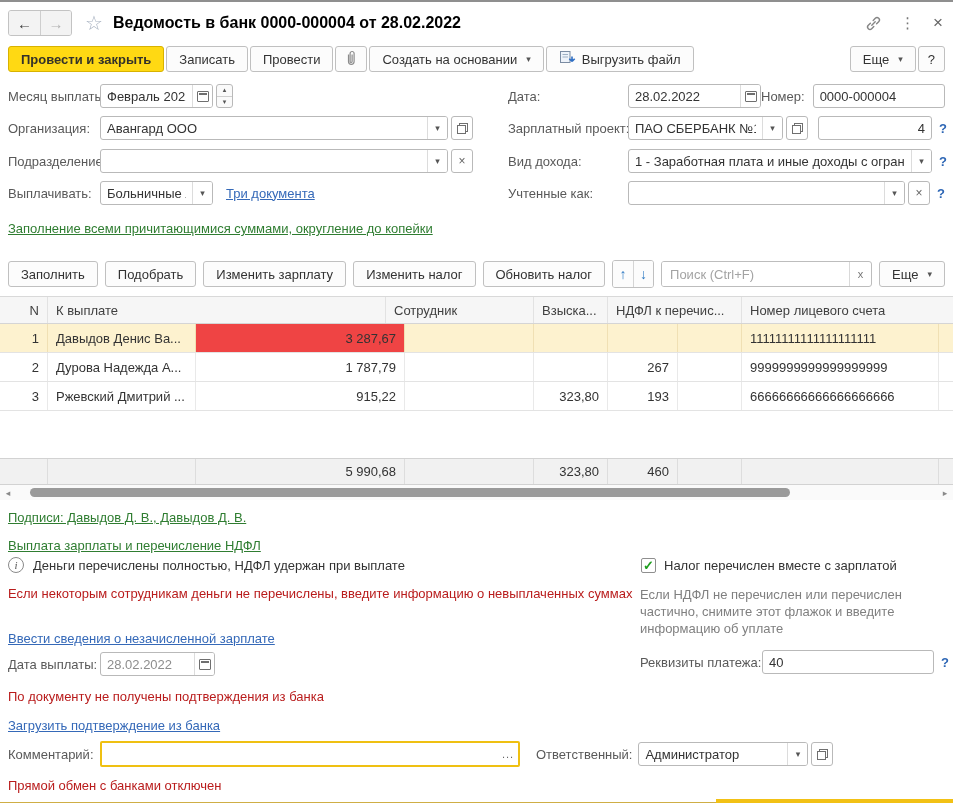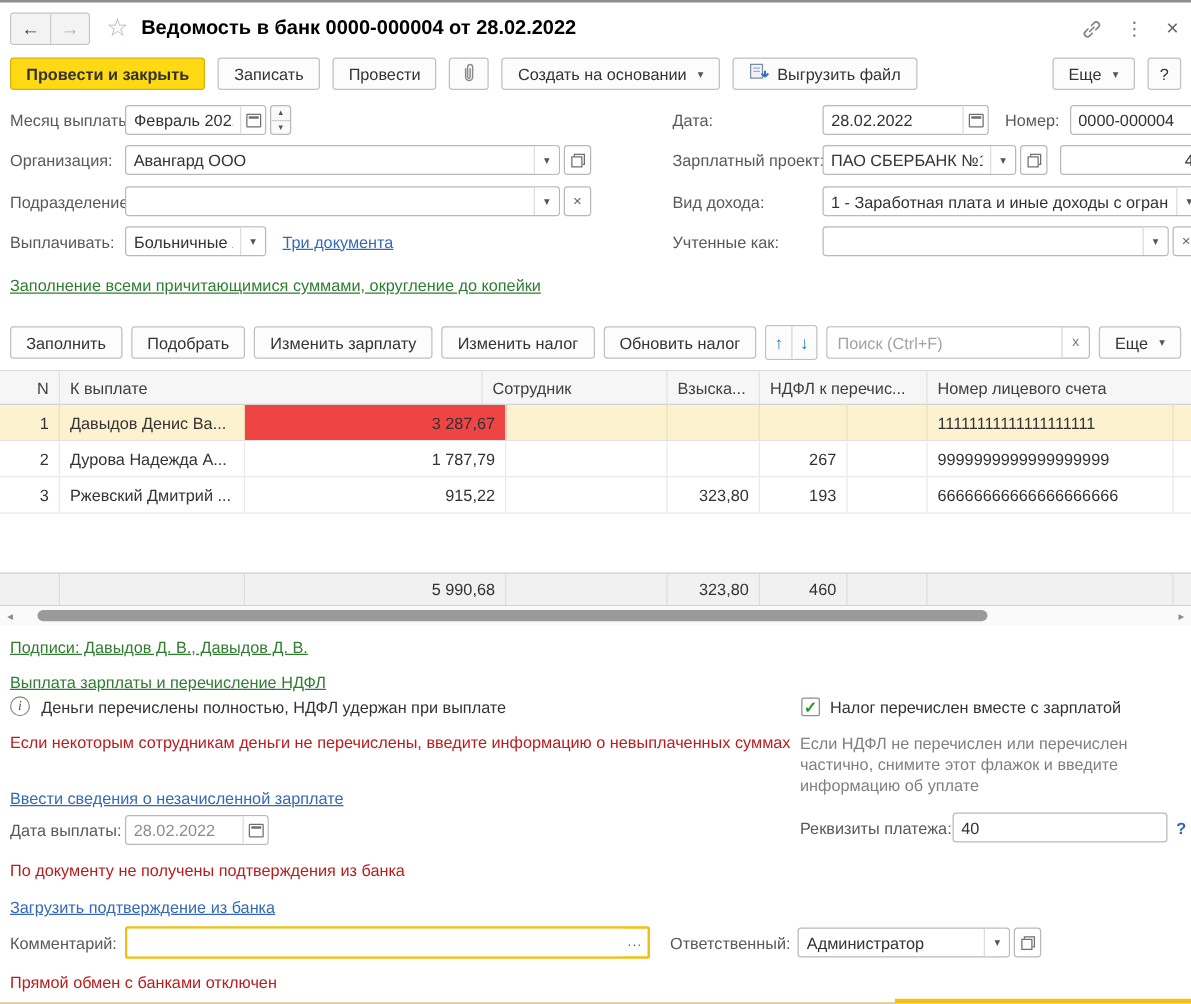--- a/index.html
+++ b/index.html
@@ -15,34 +15,34 @@
   .navbtn { width:31px; height:24px; display:flex; align-items:center; justify-content:center;
             background:#f3f3f3; border:0; font-size:15px; color:#3c3c3c; cursor:pointer; padding:0; }
   .navbtn.disabled { color:#b3b3b3; border-left:1px solid #cecece; }
   .star { font-size:20px; color:#a8b2c1; margin:0 10px 0 13px; cursor:pointer; line-height:1; }
   .title { font-size:16px; font-weight:bold; color:#000; margin:0; white-space:nowrap; }
   .t-actions { margin-left:auto; display:flex; align-items:center; gap:18px; color:#777; }
   .t-actions .tia { cursor:pointer; display:flex; align-items:center; }
   .kebab { font-size:15px; color:#777; letter-spacing:0; }
   .closex { font-size:17px; color:#666; }
   
-  .cmdbar { position:absolute; top:44px; left:8px; right:8px; display:flex; align-items:center; gap:10px; }
+  .cmdbar { position:absolute; top:44px; left:8px; right:8px; display:flex; align-items:center; gap:2px; }
   .btn { height:26px; padding:0 12px; background:#fcfcfc; border:1px solid #c0c0c0; border-radius:3px;
          font-family:"Liberation Sans",sans-serif; font-size:13px; color:#333;
          display:inline-flex; align-items:center; gap:6px; cursor:pointer; white-space:nowrap; }
   .btn.primary { background:#ffd913; border-color:#d8b200; font-weight:bold; color:#33322a; }
   .btn.iconbtn { padding:0 9px; }
   .caret { font-size:9px; color:#555; margin-left:3px; line-height:1; }
   .spacer { flex:1; }
   
   .row { position:absolute; left:8px; right:8px; height:24px; display:flex; align-items:center; }
   .lbl { color:#595959; white-space:nowrap; }
   .llbl { width:92px; flex:0 0 92px; }
   .col-r { position:absolute; left:500px; top:0; height:24px; display:flex; align-items:center; }
-  .rlbl { width:120px; flex:0 0 120px;margin-left:30px; }
+  .rlbl { width:120px; flex:0 0 120px; }
   .fld { display:flex; align-items:center; height:24px; border:1px solid #b9b9b9; border-radius:3px; background:#fff; overflow:hidden; }
   .fld input { border:0; outline:0; flex:1; min-width:0; padding:0 6px; height:100%;
                font-family:"Liberation Sans",sans-serif; font-size:13px; color:#333; background:transparent; }
   .fld input.num { text-align:right; }
   .fld input.gray { color:#8d8d8d; }
   .fbtn { width:20px; height:100%; flex:0 0 20px; display:flex; align-items:center; justify-content:center;
           border-left:1px solid #dcdcdc; color:#555; cursor:pointer; background:#fff; }
   .sq { width:22px; height:24px; flex:0 0 22px; border:1px solid #b9b9b9; border-radius:3px; margin-left:3px;
         display:flex; align-items:center; justify-content:center; color:#666; background:#fff; cursor:pointer; font-size:12px; }
   .helpq { color:#2d66b5; font-weight:bold; margin-left:7px; cursor:pointer; }
@@ -193,21 +193,21 @@
       <span>▾</span>
     </div>
     <div class="col-r">
       <span class="lbl rlbl">Дата:</span>
       <div class="fld" style="width:133px">
         <input value="28.02.2022" style="">
         <span class="fbtn">
             <span class="cal"></span>
           </span>
       </div>
-      <span class="lbl" style="margin:0 8px 0 13px">Номер:</span>
+      <span class="lbl" style="margin:0 8px 0 0">Номер:</span>
       <div class="fld" style="width:132px">
         <input value="0000-000004" style="">
       </div>
     </div>
   </div>
 
   <div class="row" style="top:114px">
     <span class="lbl llbl">Организация:</span>
     <div class="fld" style="width:348px">
       <input value="Авангард ООО" style="">

